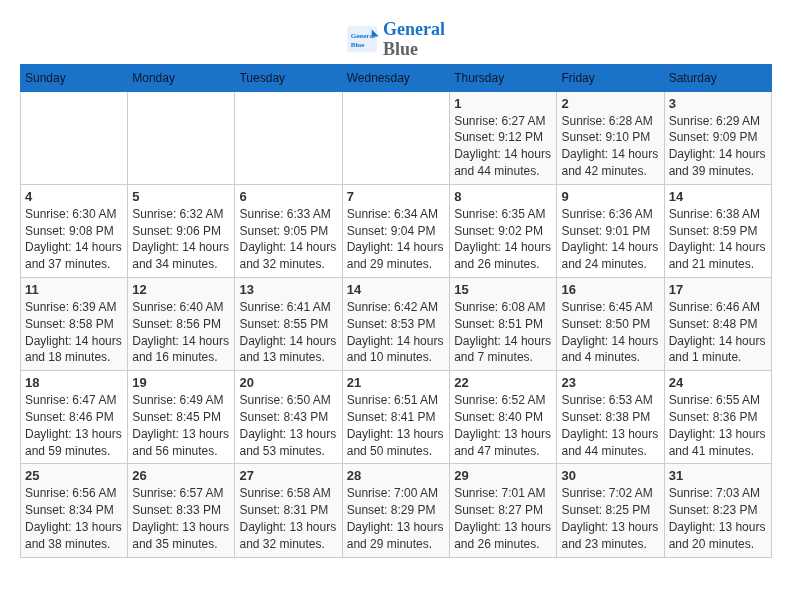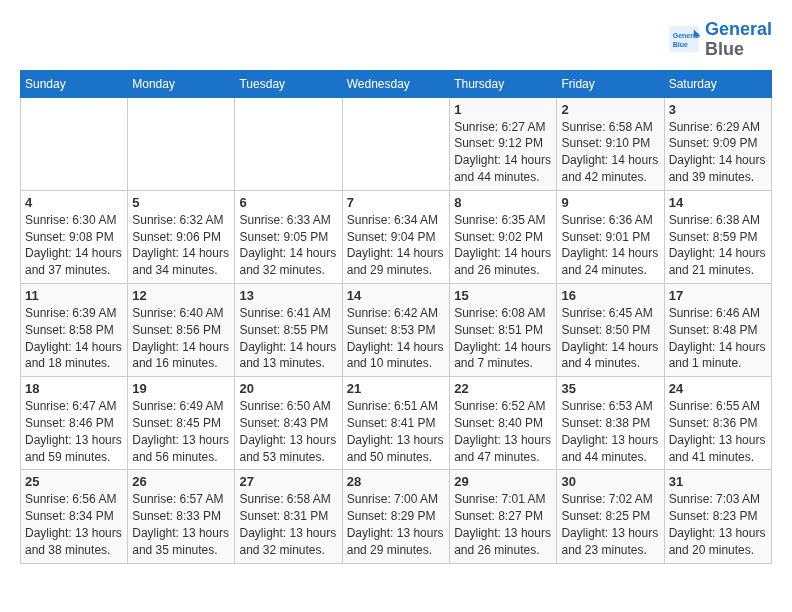--- a/index.html
+++ b/index.html
@@ -5,23 +5,24 @@
     * { box-sizing: border-box; margin: 0; padding: 0; }
     body {
       font-family: Arial, sans-serif;
       background: #fff;
       width: 792px;
       min-height: 612px;
       padding: 20px;
     }
     .header {
       display: flex;
-      justify-content: flex-end;
+      justify-content: center;
       align-items: flex-start;
-      margin-bottom: 10px;
+      margin-bottom: 4px;
+      font-family: Liberation Serif, serif;
     }
     .logo {
       display: flex;
       align-items: center;
       gap: 4px;
     }
     .logo-text {
       font-size: 18px;
       font-weight: bold;
       color: #333;
@@ -44,21 +45,21 @@
       font-size: 15px;
       color: #555;
     }
     table {
       width: 100%;
       border-collapse: collapse;
       font-size: 11px;
     }
     thead tr th {
       background-color: #1a73c8;
-      color: #ffffff;
+      color: #0f172a;
       padding: 6px 4px;
       text-align: left;
       font-size: 12px;
       font-weight: normal;
       border: 1px solid #1a73c8;
     }
     tbody tr td {
       border: 1px solid #ccc;
       vertical-align: top;
       padding: 4px;
@@ -125,21 +126,21 @@
         <td class="empty"></td>
         <td class="empty"></td>
         <td>
           <span class="day-num">1</span>
           <div class="day-info">Sunrise: 6:27 AM
 Sunset: 9:12 PM
 Daylight: 14 hours and 44 minutes.</div>
         </td>
         <td>
           <span class="day-num">2</span>
-          <div class="day-info">Sunrise: 6:58 AM
+          <div class="day-info">Sunrise: 6:28 AM
 Sunset: 9:10 PM
 Daylight: 14 hours and 42 minutes.</div>
         </td>
         <td>
           <span class="day-num">3</span>
           <div class="day-info">Sunrise: 6:29 AM
 Sunset: 9:09 PM
 Daylight: 14 hours and 39 minutes.</div>
         </td>
       </tr>
@@ -256,21 +257,21 @@
 Sunset: 8:41 PM
 Daylight: 13 hours and 50 minutes.</div>
         </td>
         <td>
           <span class="day-num">22</span>
           <div class="day-info">Sunrise: 6:52 AM
 Sunset: 8:40 PM
 Daylight: 13 hours and 47 minutes.</div>
         </td>
         <td>
-          <span class="day-num">35</span>
+          <span class="day-num">23</span>
           <div class="day-info">Sunrise: 6:53 AM
 Sunset: 8:38 PM
 Daylight: 13 hours and 44 minutes.</div>
         </td>
         <td>
           <span class="day-num">24</span>
           <div class="day-info">Sunrise: 6:55 AM
 Sunset: 8:36 PM
 Daylight: 13 hours and 41 minutes.</div>
         </td>

